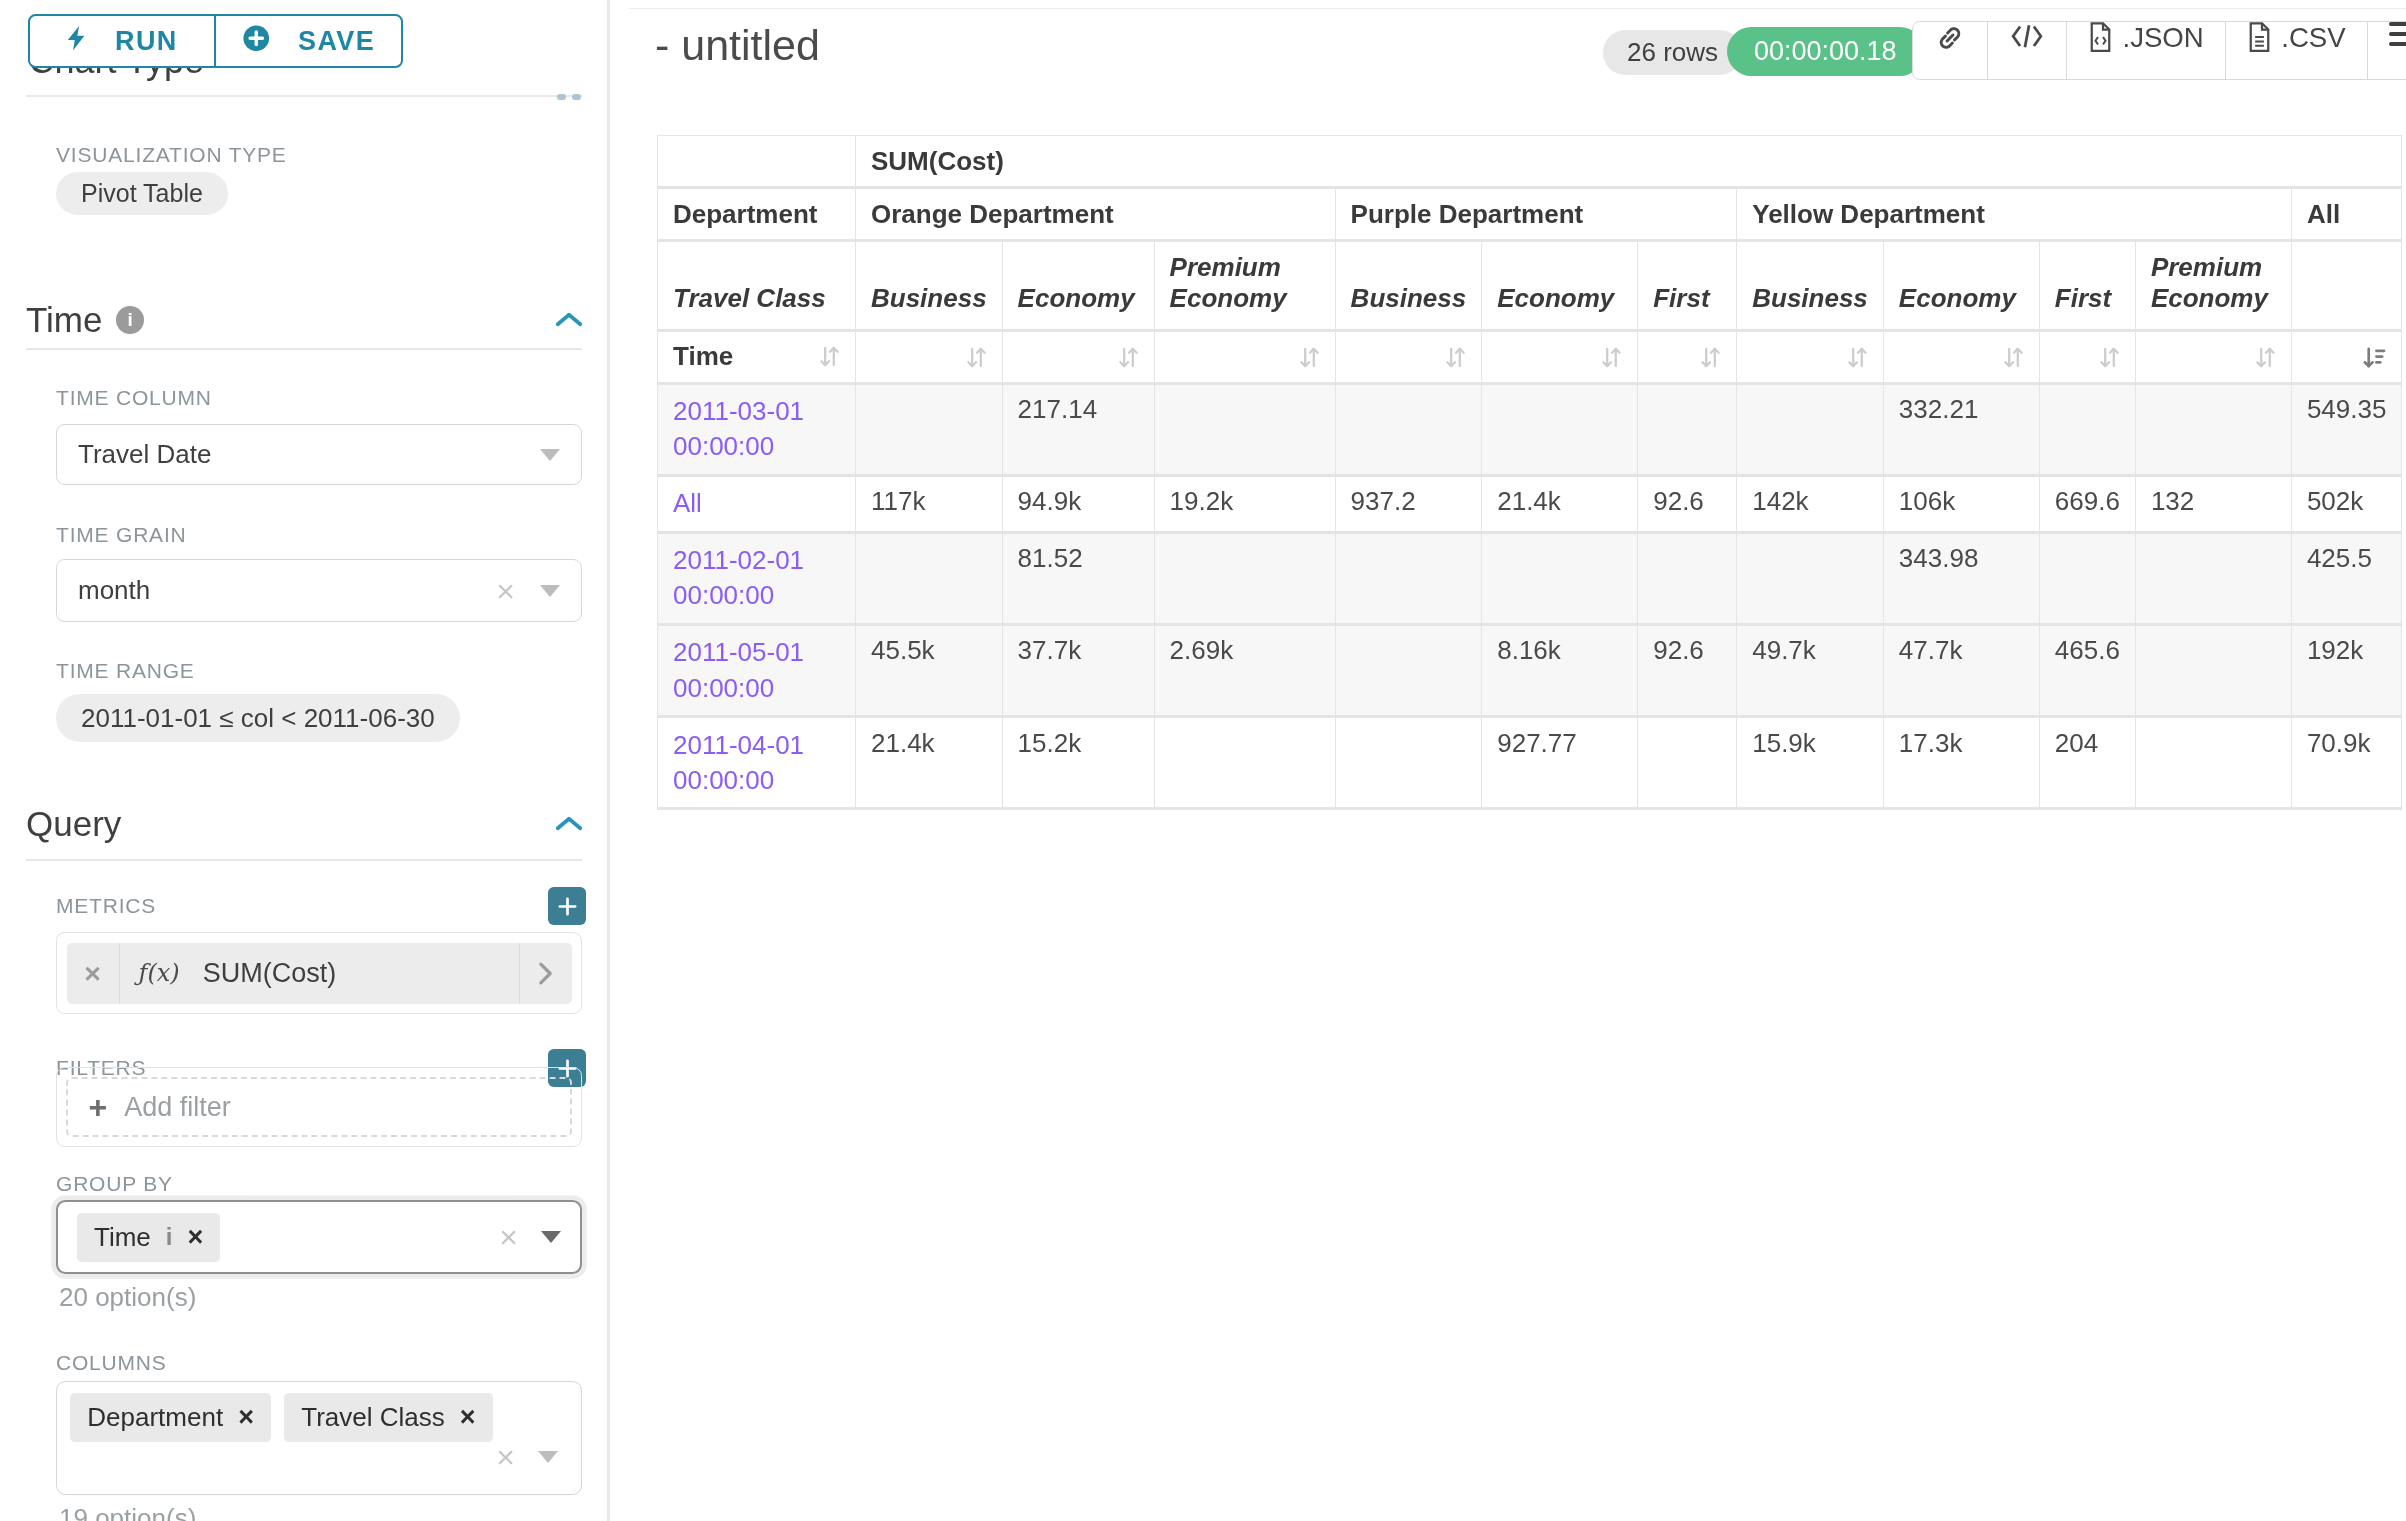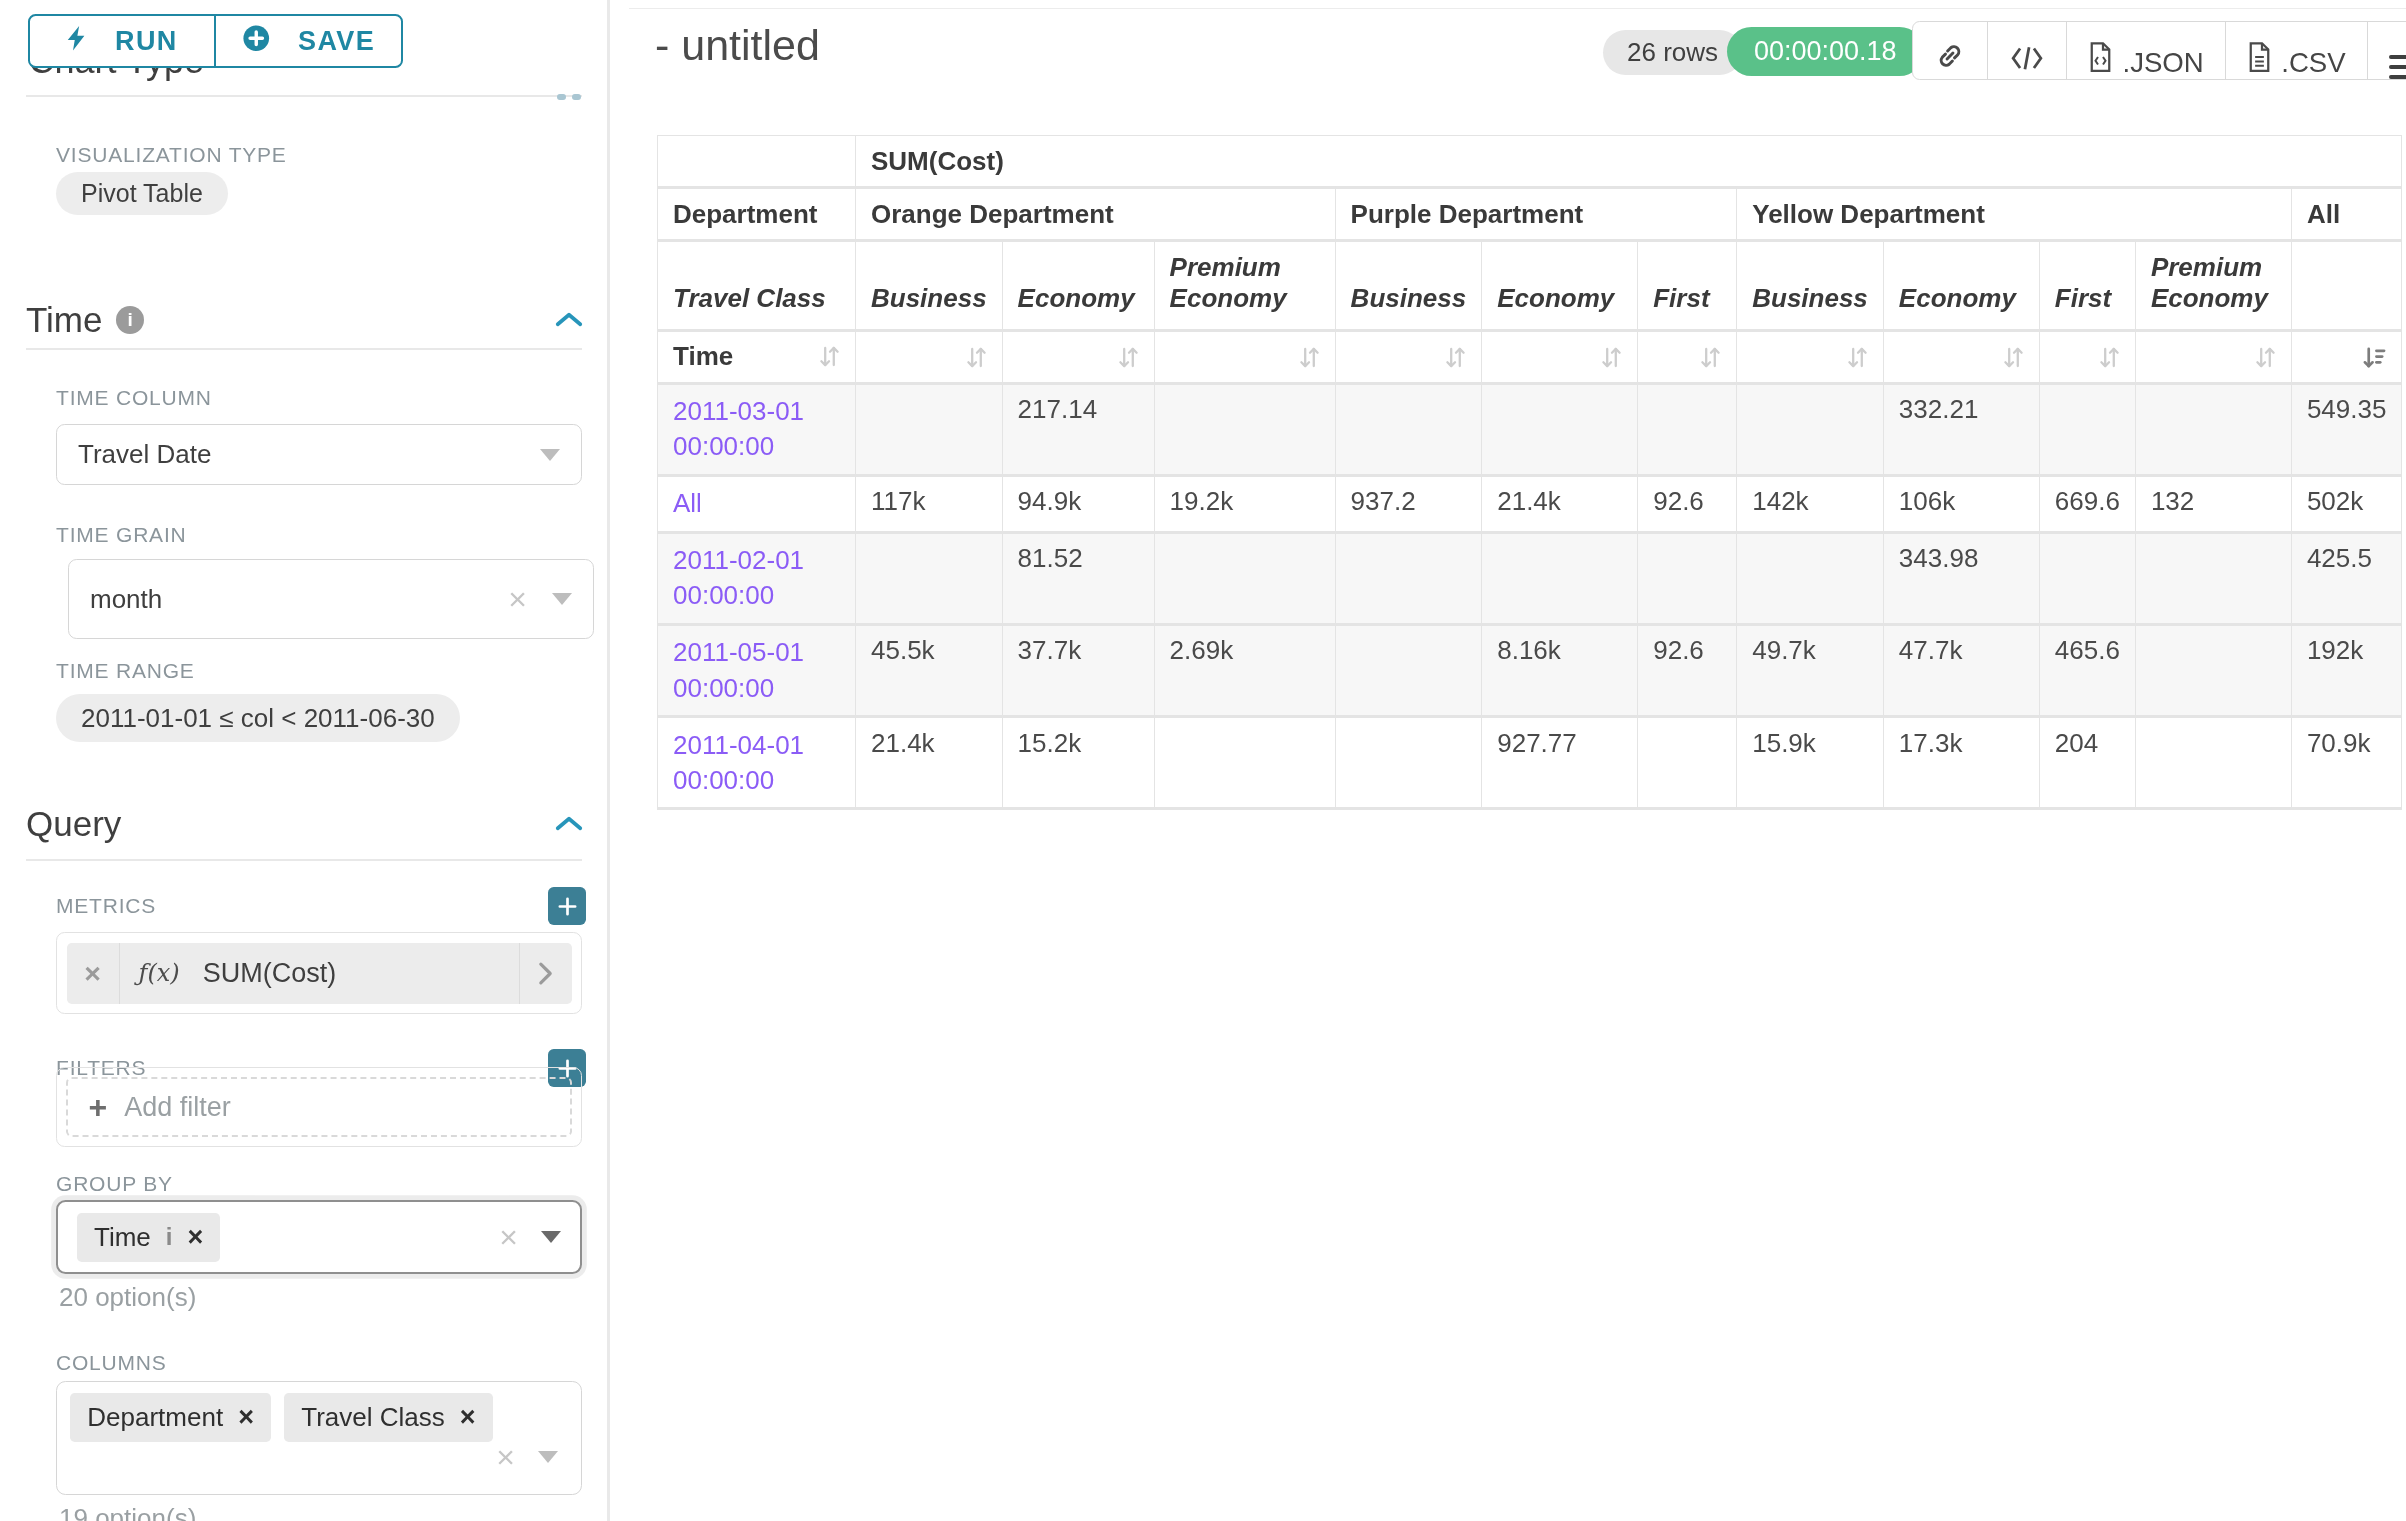--- a/index.html
+++ b/index.html
@@ -84,21 +84,21 @@
   #main-topline { position:absolute; left:19px; top:7.6px; width:1778px; height:1px; background:#ececec; }
   #chart-title { position:absolute; left:45px; top:21px; font-size:43px; font-weight:500; color:#4b4b4b; }
 
   .toolbar { position:absolute; top:0; left:0; width:100%; height:86px; }
   .badge-rows { position:absolute; left:993px; top:29.5px; height:45px; display:flex; align-items:center;
                 background:#e7e7e7; border-radius:23px; padding:0 24px; font-size:26px; color:#3f3f3f; }
   .badge-timer { position:absolute; left:1117px; top:27px; height:49px; display:flex; align-items:center;
                  background:#5ac189; border-radius:26px; padding:0 27px; font-size:27px; color:#fff; }
   .export-group { position:absolute; left:1302px; top:21px; height:59px; display:flex; align-items:stretch;
                   border:1.9px solid #d9d9d9; border-radius:7.6px; background:#fff; }
-  .export-seg { display:flex; align-items:flex-end; justify-content:center; gap:9.5px; padding:0 21px;
+  .export-seg { display:flex; align-items:flex-start; justify-content:center; gap:9.5px; padding:0 21px;
                 font-size:27.6px; font-weight:500; color:#454545; cursor:pointer; }
   .export-seg + .export-seg { border-left:1.9px solid #d9d9d9; }
   .hamburger { display:flex; flex-direction:column; gap:5.7px; }
   .hamburger i { display:block; width:28.5px; height:4.3px; background:#3f3f3f; border-radius:1.9px; }
 
   
   #table-wrap { position:absolute; left:47px; top:135px; }
   table.pivot { border-collapse:collapse; table-layout:fixed; background:#fff; border:1.9px solid #e4e4e4; }
   .pivot th, .pivot td { border-right:1.9px solid #e4e4e4; border-bottom:3.8px solid #e4e4e4;
                          text-align:left; padding:9.5px 15px; vertical-align:top; font-size:26px;
@@ -163,21 +163,21 @@
 
   <div class="side-label" style="top:386px">TIME COLUMN</div>
   <div class="sel" style="top:424px; height:61px;">
     <span>Travel Date</span>
     <span class="right-ctrls">
         <span class="caret-down"></span>
       </span>
   </div>
 
   <div class="side-label" style="top:523px">TIME GRAIN</div>
-  <div class="sel" style="top:559px; height:80px;margin-left:12px;">
+  <div class="sel" style="top:559px; height:63px;">
     <span>month</span>
     <span class="right-ctrls">
       <span class="clear-x">×</span>
       <span class="caret-down"></span>
     </span>
   </div>
 
   <div class="side-label" style="top:659px">TIME RANGE</div>
   <span class="pill abs" style="left:56px; top:694px; height:48px; font-size:26px;">2011-01-01 ≤ col &lt; 2011-06-30</span>
 

